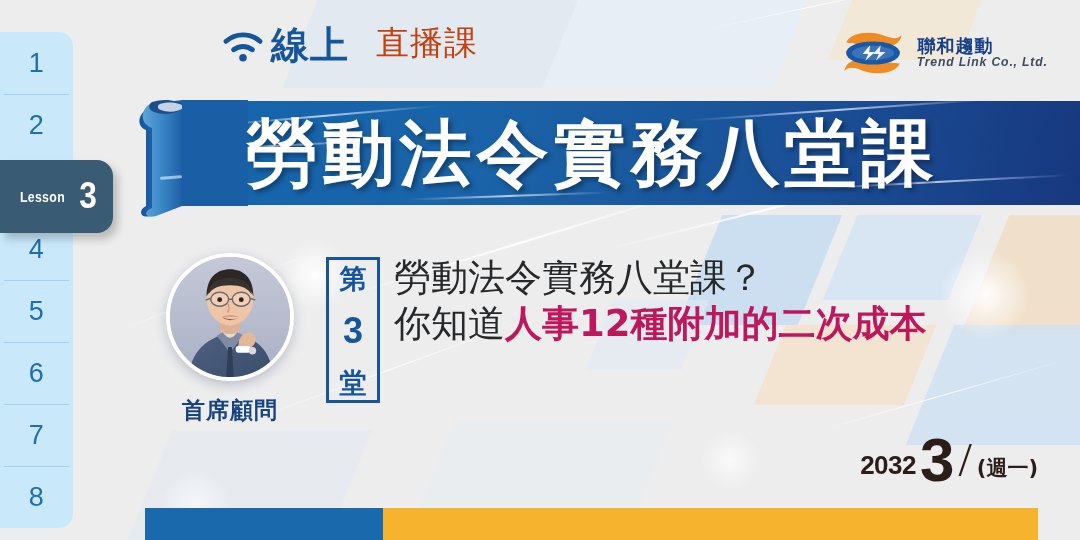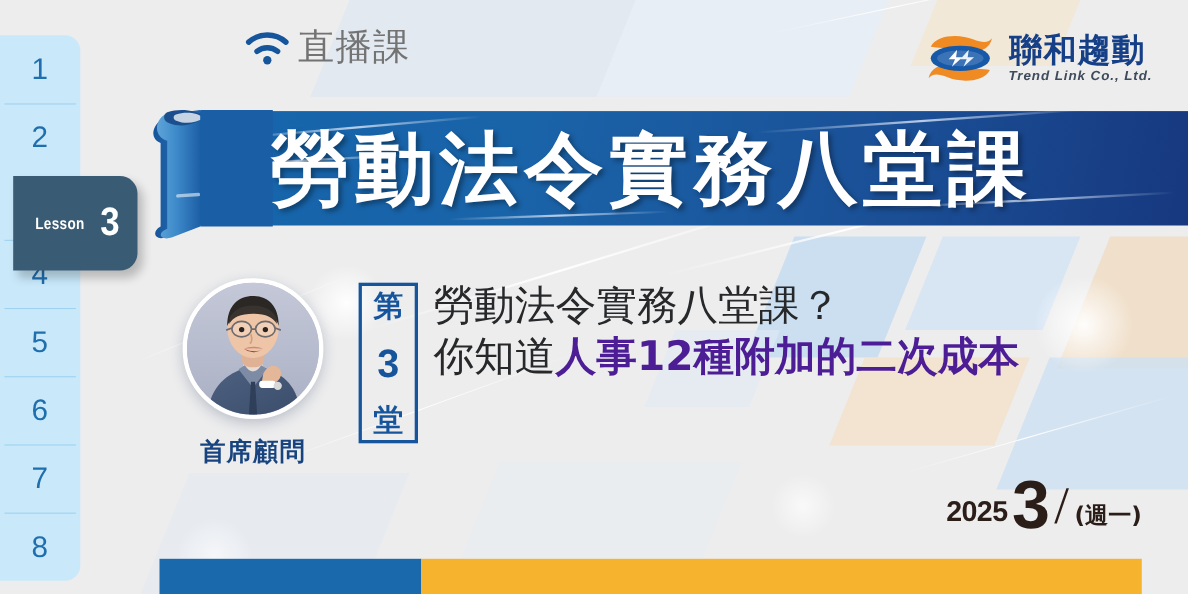--- a/index.html
+++ b/index.html
@@ -51,22 +51,22 @@
     letter-spacing:.5px;
     position:relative;
   }
   .rail-item + .rail-item::before {
     content:""; position:absolute; top:0; left:4px; right:4px;
     height:1px; background:#9fd2ef;
   }
   .rail-item.hidden-num { visibility:hidden; }
 
   #lesson-badge {
-    position:absolute; left:12px; top:160px;
-    width:113px; height:86px;
+    position:absolute; left:0; top:160px;
+    width:113px; height:73px;
     background:#3a5b74;
     border-radius:0 16px 16px 0;
     box-shadow:5px 6px 9px rgba(0,0,0,.22);
     display:flex; align-items:center; justify-content:center;
     gap:9px;
     z-index:6;
   }
   #lesson-badge .lbl {
     color:#ffffff; font-size:15px; font-weight:700;
     letter-spacing:.4px;
@@ -83,32 +83,33 @@
     display:flex; align-items:flex-end; gap:7px;
     z-index:5;
   }
   #wifi-icon { width:42px; height:32px; display:block; margin-bottom:2px; }
   .live-strong {
     font-size:38px; font-weight:700; color:#14559c;
     letter-spacing:1px; line-height:1;
     font-family:"DejaVu Sans","Liberation Sans",sans-serif;
   }
   .live-soft {
-    font-size:33px; font-weight:400; color:#737373;
+    font-size:33px; font-weight:400; color:#c2410c;
     letter-spacing:1px; line-height:1; margin-bottom:2px;
-    font-family:Liberation Sans, sans-serif;
+    font-family:Liberation Mono, monospace;
+    margin-left:20px;
   }
 
   #brand {
     position:absolute; right:34px; top:29px;
     display:flex; align-items:center; gap:10px; z-index:5;
   }
   #brand-mark { width:70px; height:48px; display:block; }
   .brand-cn {
-    font-size:30px; font-weight:700; color:#153f86; letter-spacing:1px;
+    font-size:18px; font-weight:700; color:#153f86; letter-spacing:1px;
     line-height:1.05;
     font-family:"DejaVu Sans","Liberation Sans",sans-serif;
   }
   .brand-en {
     font-size:12px; font-weight:700; color:#3f4a5a;
     letter-spacing:.8px; font-style:italic;
     font-family:"Liberation Sans",sans-serif;
     transform:scaleX(1.02);
   }
 
@@ -177,21 +178,21 @@
     font-size:36px; font-weight:700; color:#16559c; line-height:1;
     font-family:"Liberation Sans",sans-serif;
   }
 
   #question { position:absolute; left:394px; top:255px; z-index:5; }
   .q-line {
     font-size:37px; line-height:46px; color:#26282a;
     letter-spacing:0px; white-space:nowrap;
     font-family:"DejaVu Sans","Liberation Sans",sans-serif;
   }
-  .q-hl { color:#4c1d95; font-weight:700; }
+  .q-hl { color:#be185d; font-weight:700; }
 
   
   #date-row {
     position:absolute; right:42px; bottom:52px;
     display:flex; align-items:flex-end; gap:4px;
     color:#2b1d18; z-index:5;
   }
   .d-year { font-size:26px; font-weight:700; letter-spacing:-.5px; margin-bottom:7px;
             font-family:"Liberation Sans",sans-serif; }
   .d-big  { font-size:62px; font-weight:700; line-height:.9; letter-spacing:-1px;
@@ -254,20 +255,21 @@
   </div>
 
   <div id="live-line">
     <svg id="wifi-icon" viewBox="0 0 44 34">
       <g fill="none" stroke="#14559c" stroke-width="5.2" stroke-linecap="round">
         <path d="M4 12 A27 27 0 0 1 40 12"></path>
         <path d="M12 21 A16 16 0 0 1 32 21"></path>
       </g>
       <circle cx="22" cy="29.5" r="4" fill="#14559c"></circle>
     </svg>
+    <span class="live-strong">線上</span>
     <span class="live-soft">直播課</span>
   </div>
 
   <div id="brand">
     <svg id="brand-mark" viewBox="0 0 72 50">
       <path d="M8 14 C14 2 36 2 48 7 C58 11 63 10 66 6 C64 18 48 22 35 18 C24 15 14 15 8 14 Z" fill="#f08a22"></path>
       <path d="M64 36 C58 48 36 48 24 43 C14 39 9 40 6 44 C8 32 24 28 37 32 C48 35 58 35 64 36 Z" fill="#f08a22"></path>
       <ellipse cx="36" cy="25" rx="28" ry="12" fill="#1659a8"></ellipse>
       <ellipse cx="36" cy="25" rx="22" ry="7.5" fill="#ffffff" opacity=".16"></ellipse>
       <path d="M33 17 L25 26 L31 26 L28 33 L38 24 L32 24 Z" fill="#ffffff"></path>
@@ -362,21 +364,21 @@
   </div>
 
   <div id="question">
     <div class="q-line">勞動法令實務八堂課？</div>
     <div class="q-line">
       <span>你知道</span><span class="q-hl">人事12種附加的二次成本</span>
     </div>
   </div>
 
   <div id="date-row">
-    <span class="d-year">2025</span>
+    <span class="d-year">2032</span>
     <span class="d-big">3</span>
     <span class="d-slash">/</span>
     <span class="d-day">(週一)</span>
   </div>
 
   <div id="bottom-bar">
     <div id="bar-blue"></div>
     <div id="bar-yellow"></div>
   </div>
 

